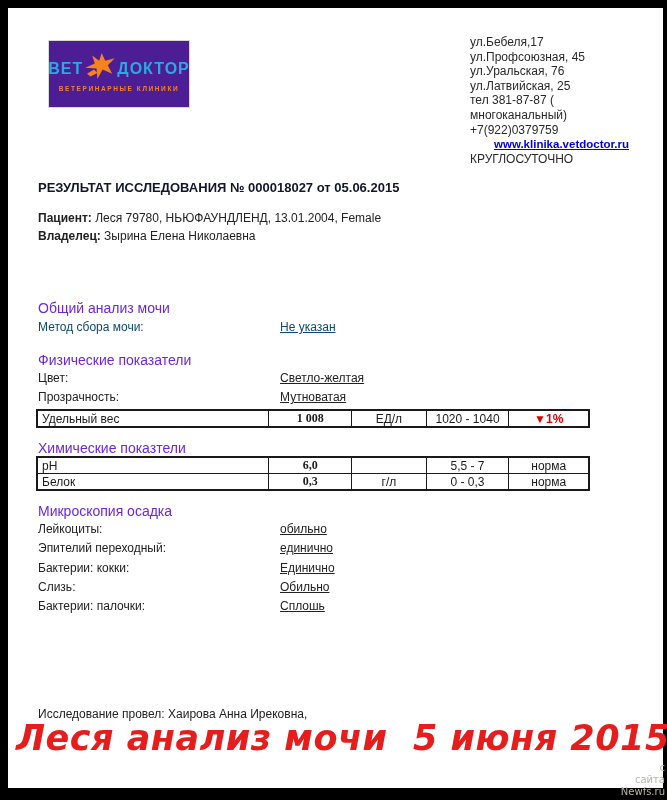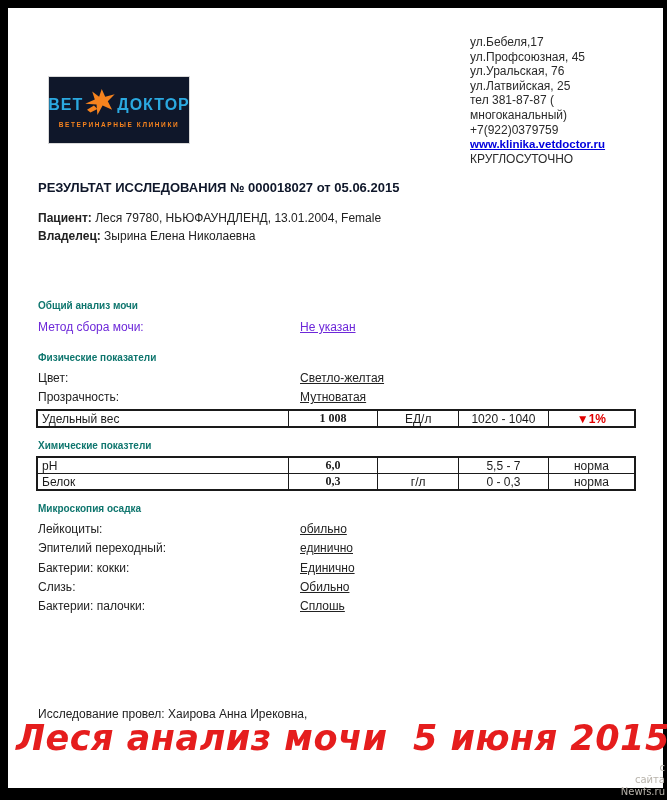--- a/index.html
+++ b/index.html
@@ -13,61 +13,61 @@
   .doc {
     position: absolute;
     left: 8px; top: 8px; right: 4px; bottom: 12px;
     background: #ffffff;
   }
   
   .logo-box {
     position: absolute; left: 40px; top: 32px;
     width: 142px; height: 68px;
     border: 1px solid #d9d9d9;
-    background: #0f172a;
+    background: #4c1d95;
     display: flex; flex-direction: column;
-    align-items: center; justify-content: center; margin-top: 36px;
+    align-items: center; justify-content: center;
   }
   .logo-row { display: flex; align-items: center; gap: 1px; }
   .logo-word {
     color: #2ba9e0; font-weight: bold; font-size: 16px; letter-spacing: 1px;
   }
   .logo-star { width: 30px; height: 26px; margin: 0 1px; position: relative; top: -3px; }
   .logo-sub {
     color: #f6831e; font-size: 6.5px; letter-spacing: 1.6px; margin-top: 3px;
     font-weight: bold; white-space: nowrap;
   }
   .address {
     position: absolute; left: 462px; top: 27px;
     font-size: 12px; line-height: 14.6px; color: #2a2a2a;
   }
   .address .website {
     color: #0000dd; font-weight: bold; text-decoration: underline;
-    display: block; cursor: pointer; font-size: 11.5px;
+    display: block; cursor: pointer; font-size: 11.5px; margin-left: 24px;
   }
   
   .title {
     position: absolute; left: 30px; top: 172px;
     font-size: 13px; font-weight: bold; color: #0f172a;
   }
   .party-block { position: absolute; left: 30px; top: 201px; font-size: 12px; line-height: 18px; color: #222; }
   .b { font-weight: bold; }
   .section-heading {
     position: absolute; left: 30px;
-    font-size: 10px; font-weight: bold; color: #0f766e;
-  }
-  .field-row { position: absolute; left: 30px; right: 30px; font-size: 12px; color: #6d28d9; }
+    font-size: 14px; font-weight: normal; color: #6d28d9;
+  }
+  .field-row { position: absolute; left: 30px; right: 30px; font-size: 12px; color: #0c4a6e; }
   .field-label { display: inline-block; }
-  .field-value { position: absolute; left: 242px; text-decoration: underline; margin-left: 20px; }
+  .field-value { position: absolute; left: 242px; text-decoration: underline; }
   .fields-block { position: absolute; left: 30px; right: 30px; font-size: 12px; color: #222; }
   .fields-block .frow { position: relative; height: 19.3px; }
   .fields-block .frow .field-value { left: 242px; }
   
   table.result {
-    position: absolute; left: 28px; width: 600px;
+    position: absolute; left: 28px; width: 554px;
     border-collapse: collapse; table-layout: fixed;
     font-size: 12px; color: #1c1c1c;
     border: 2px solid #1a1a1a;
   }
   table.result td {
     border: 1px solid #1a1a1a;
     height: 16px; padding: 0 4px;
     text-align: center; white-space: nowrap; overflow: hidden;
   }
   table.result td.c-name { text-align: left; }

